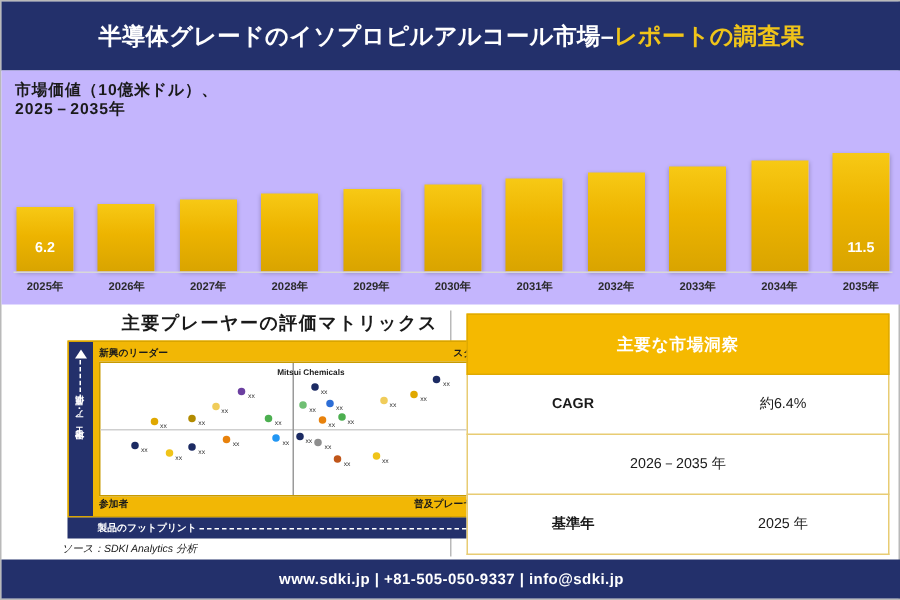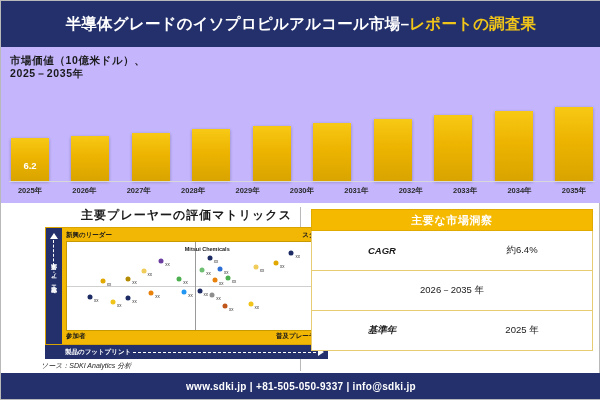--- a/index.html
+++ b/index.html
@@ -119,30 +119,30 @@
     border-left:6px solid #ffffff;
   }
   .source-note{
     position:absolute;left:4px;top:158px;font-size:7px;font-style:italic;
     color:#1a1a1a;white-space:nowrap;
   }
 
   
   .insights-panel{position:absolute;left:310px;top:6px;width:282px;height:152px;}
   .ins-header{
-    height:22px;background:#f5b900;display:flex;align-items:center;justify-content:center;
+    height:41px;background:#f5b900;display:flex;align-items:center;justify-content:center;
     border:1px solid #e0aa00;box-sizing:border-box;
   }
   .ins-header-text{font-size:11px;font-weight:bold;color:#ffffff;letter-spacing:.6px;}
   .ins-row{
     height:40px;display:flex;align-items:center;
     border:1px solid #e8cc73;border-top:none;box-sizing:border-box;background:#fff;
   }
   .ins-key{
-    flex:1;text-align:center;font-size:9.5px;font-weight:bold;color:#1a1a1a;font-style:italic;
+    flex:1;text-align:center;font-size:9.5px;font-weight:bold;color:#1a1a1a;
   }
   .ins-val{
     flex:1;text-align:center;font-size:9.5px;color:#1a1a1a;
   }
 
   
   .footer{
     position:absolute;left:0;bottom:0;width:600px;height:26px;background:#23306b;
     display:flex;align-items:center;justify-content:center;
   }
@@ -187,20 +187,25 @@
           <div class="bar" style="height: 72%;"></div>
         </div>
         <div class="bar-col">
           <div class="bar" style="height: 76.8%;"></div>
         </div>
         <div class="bar-col">
           <div class="bar" style="height: 81.6%;"></div>
         </div>
         <div class="bar-col">
           <div class="bar" style="height: 86.4%;"></div>
+        </div>
+        <div class="bar-col">
+          <div class="bar" style="height: 92%;">
+            <div class="bar-value">11.5</div>
+          </div>
         </div>
       </div>
     <div class="axis-line"></div>
     <div class="xlabels" id="xlabels">
         <div class="xlabel">2025年</div>
         <div class="xlabel">2026年</div>
         <div class="xlabel">2027年</div>
         <div class="xlabel">2028年</div>
         <div class="xlabel">2029年</div>
         <div class="xlabel">2030年</div>

